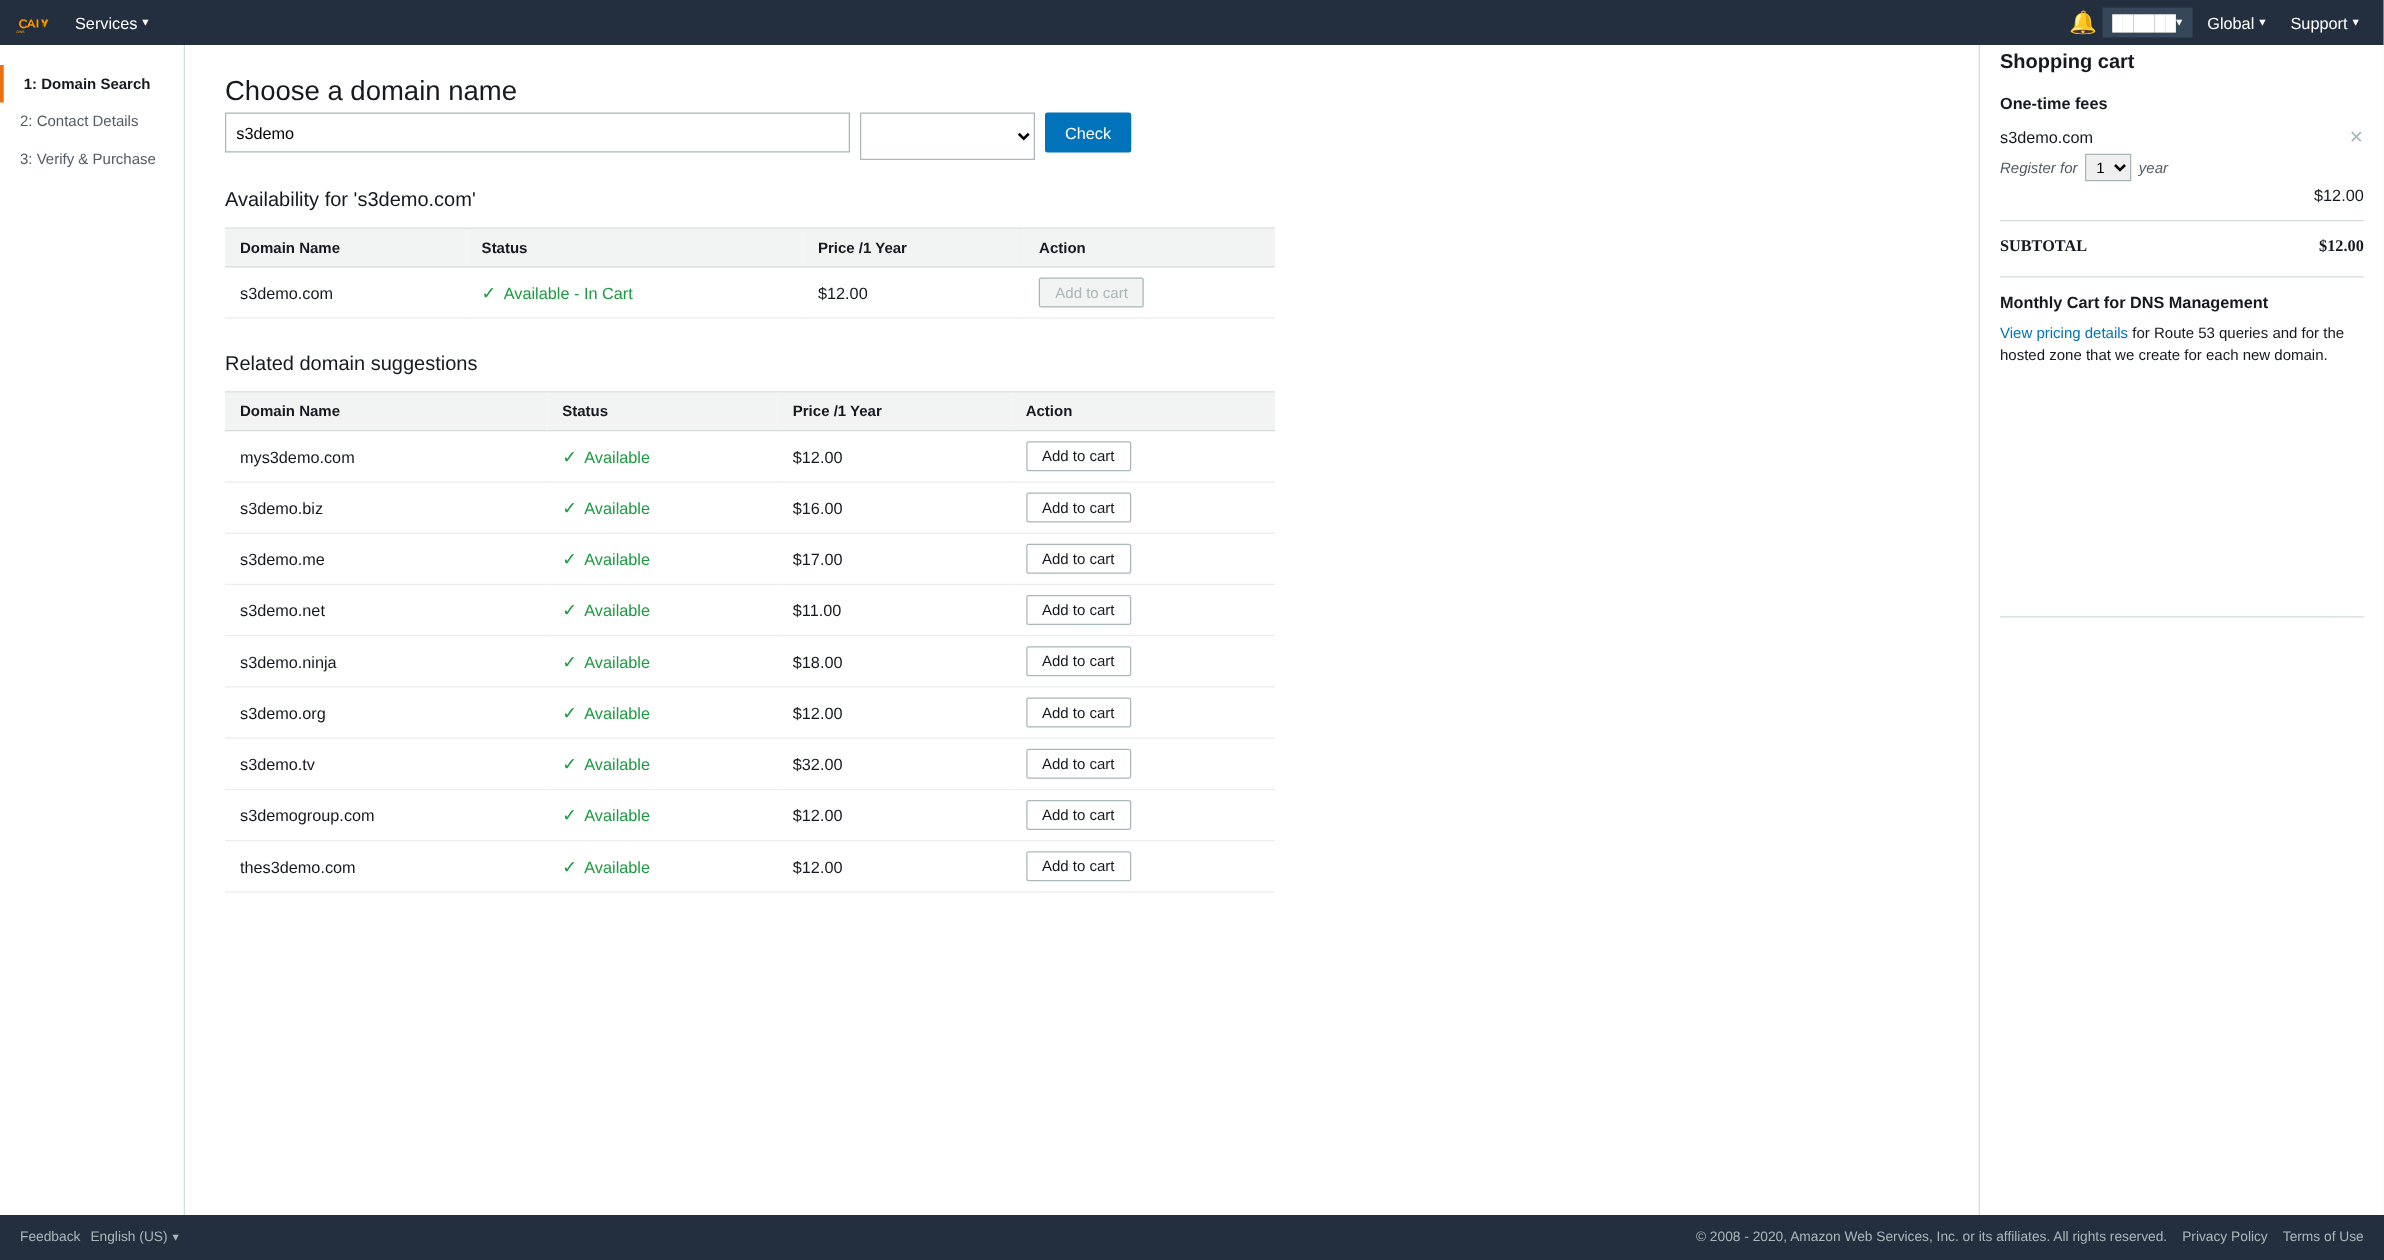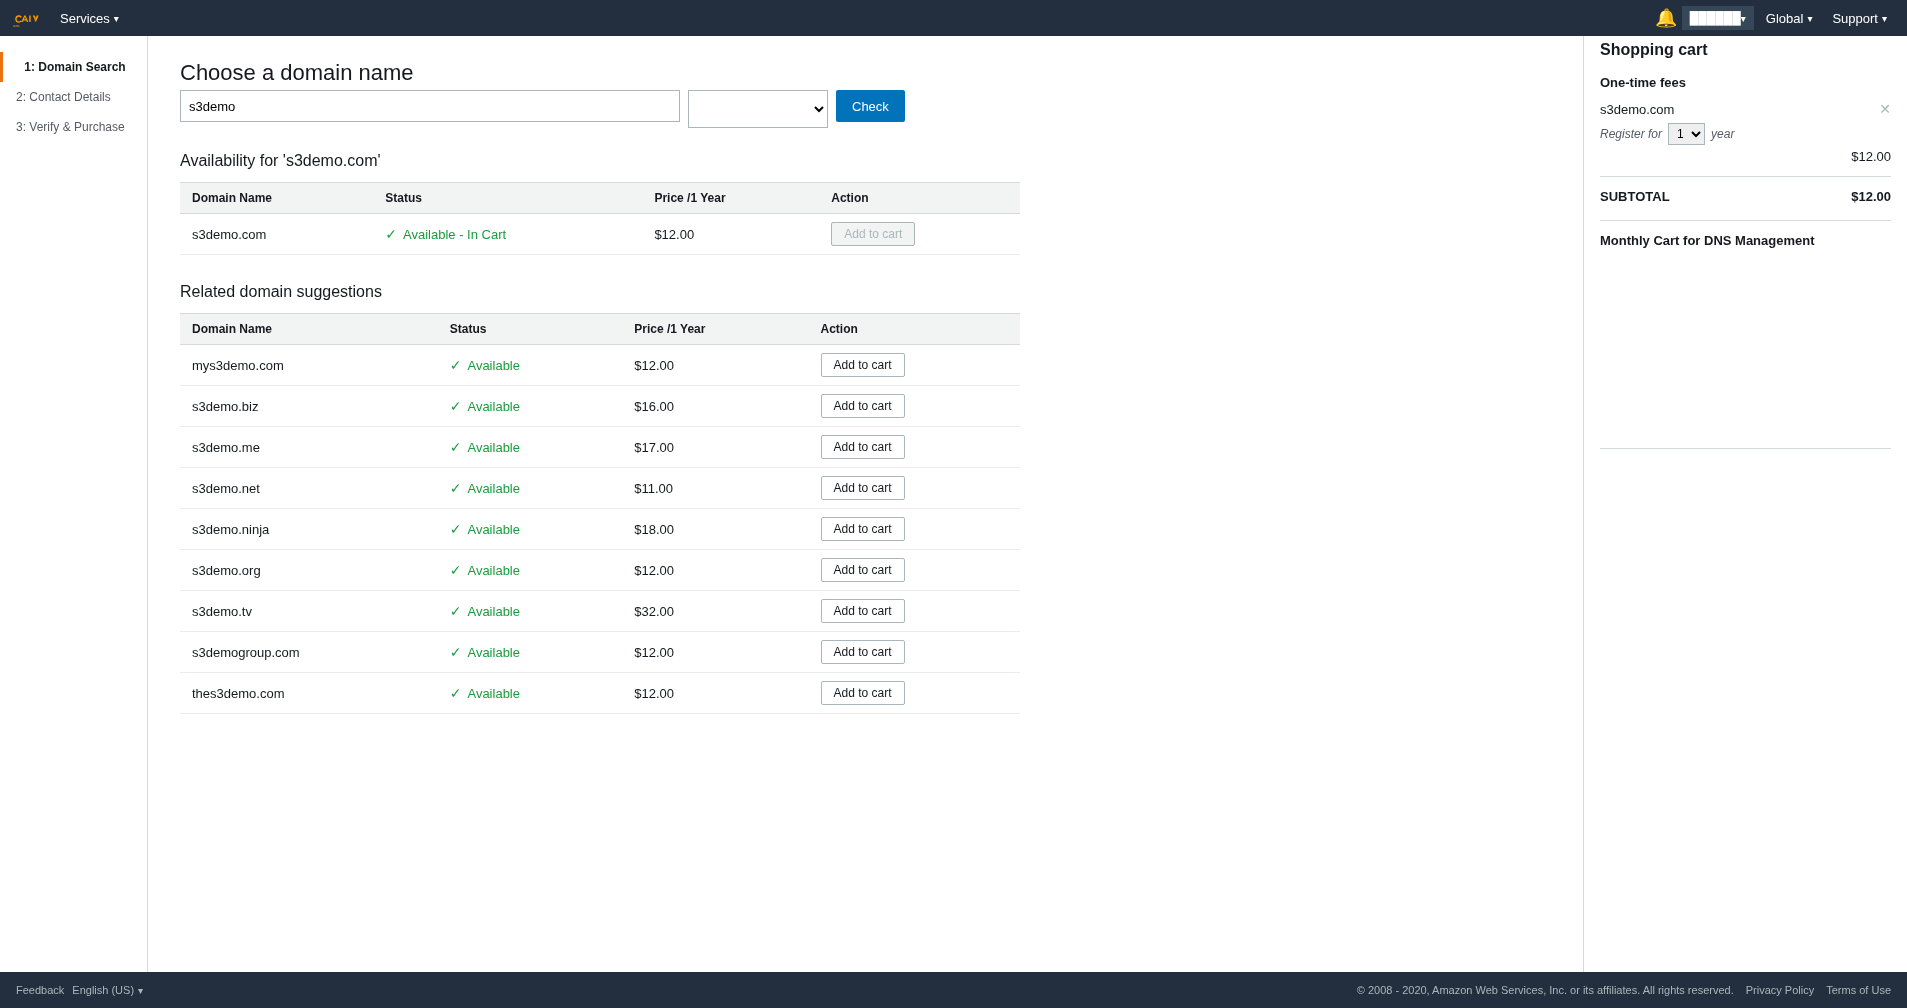--- a/index.html
+++ b/index.html
@@ -78,21 +78,20 @@
     .sidebar-step {
       padding: 8px 16px;
       font-size: 12px;
       color: #545b64;
       cursor: pointer;
     }
     .sidebar-step.active {
       color: #16191f;
       font-weight: 700;
       border-left: 3px solid #ec7211;
-      text-align: center;
     }
 
     
     .main-content {
       flex: 1;
       padding: 24px 32px;
       background: #fff;
     }
     .page-title {
       font-size: 22px;
@@ -264,20 +263,21 @@
       border: none;
       border-top: 1px solid #d5dbdb;
       margin: 12px 0;
     }
     .cart-subtotal-row {
       display: flex;
       justify-content: space-between;
       font-size: 13px;
       font-weight: 700;
       margin-bottom: 16px;
+      font-family: Liberation Serif, serif;
     }
     .cart-monthly-section {
       margin-top: 8px;
     }
     .cart-monthly-title {
       font-size: 13px;
       font-weight: 700;
       margin-bottom: 8px;
     }
     .cart-monthly-text {
@@ -585,20 +585,23 @@
 
     <div class="cart-subtotal-row">
       <span>SUBTOTAL</span>
       <span>$12.00</span>
     </div>
 
     <hr class="cart-divider">
 
     <div class="cart-monthly-section">
       <p class="cart-monthly-title">Monthly Cart for DNS Management</p>
+      <p class="cart-monthly-text">
+        <a class="cart-monthly-link" href="#">View pricing details</a><span> for Route 53 queries and for the hosted zone that we create for each new domain.</span>
+      </p>
     </div>
 
     <div style="margin-top: 200px;">
       <hr class="cart-divider">
     </div>
   </aside>
 
 </div>
 
 <footer class="footer">

